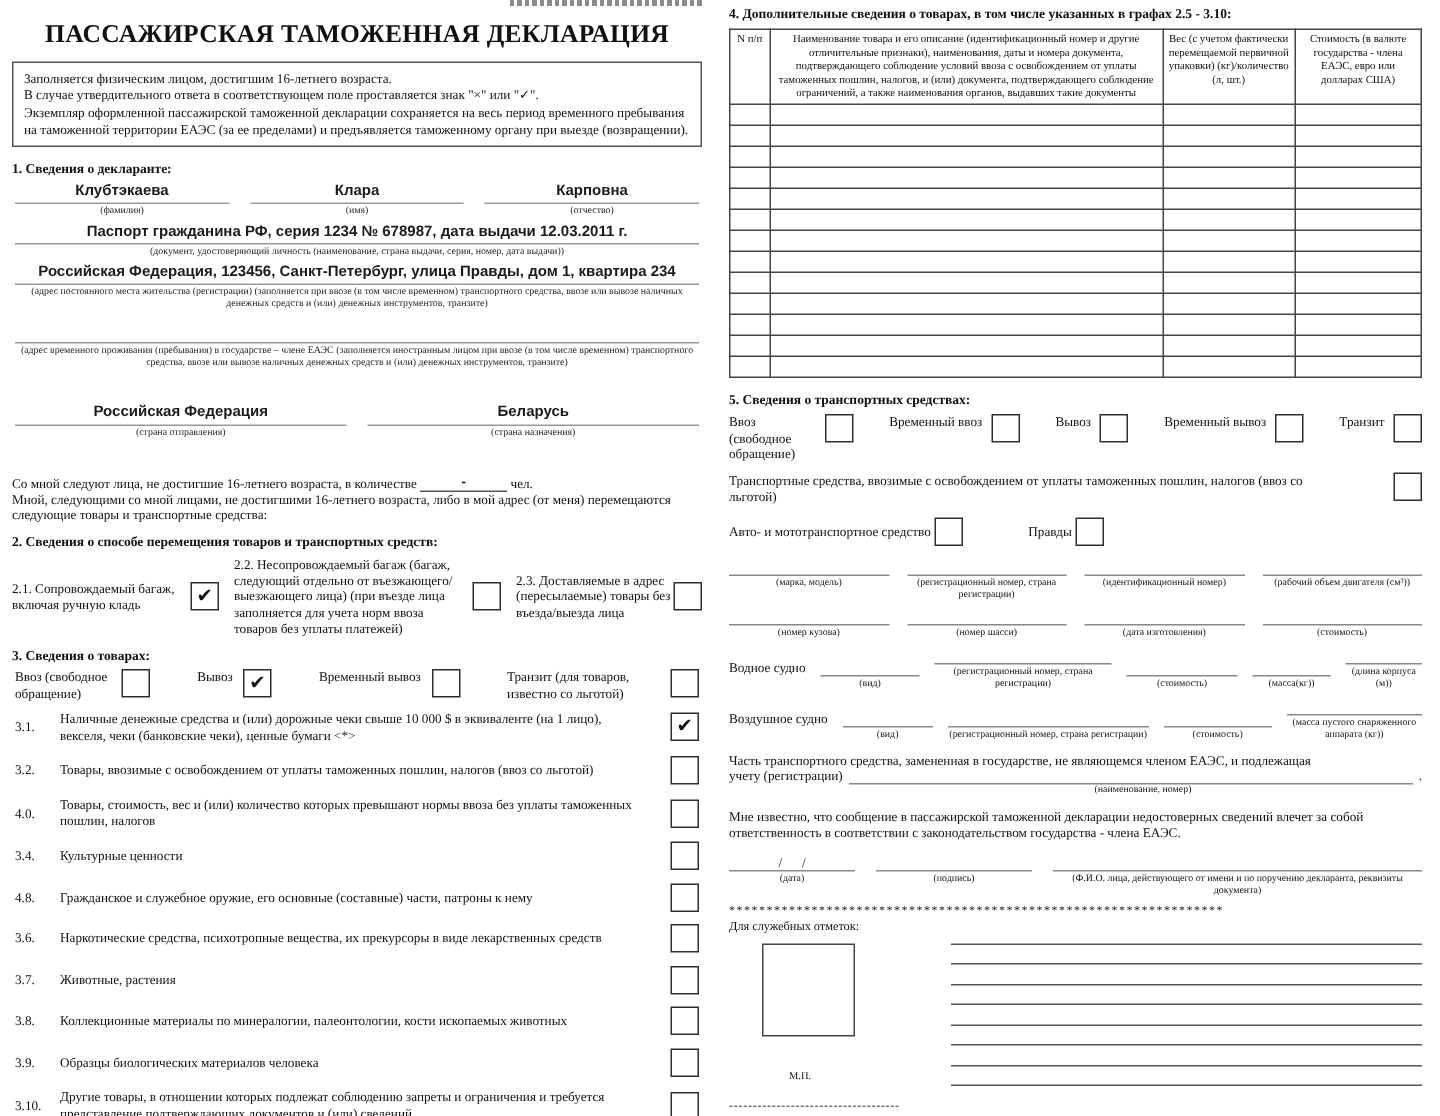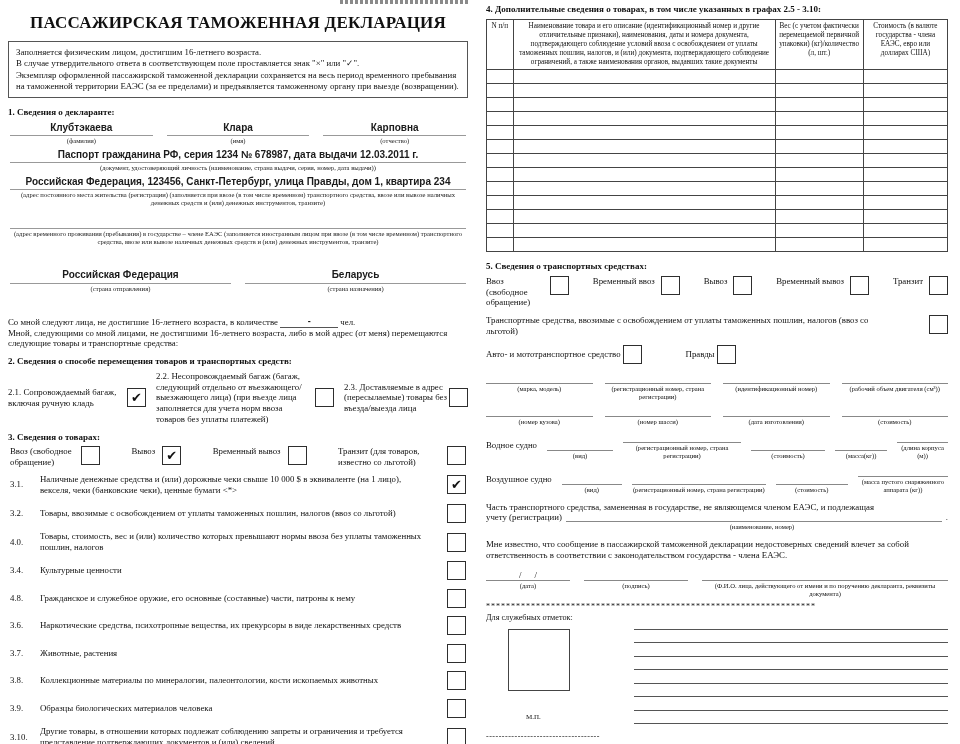--- a/index.html
+++ b/index.html
@@ -66,21 +66,21 @@
   .caps-row .fld{flex:1;text-align:center;}
   .caps-row .fld .line{border-bottom:1px solid #888;min-height:9px;}
   .caps-row .fld .cap{font-size:6.6px;margin-top:1px;}
 
   .vessel{display:flex;gap:10px;align-items:flex-end;margin-top:7px;}
   .vessel .lbl{flex:0 0 auto;padding-bottom:9px;}
   .vessel .fld{text-align:center;}
   .vessel .fld .line{border-bottom:1px solid #888;min-height:9px;}
   .vessel .fld .cap{font-size:6.6px;margin-top:1px;}
 
-  .part-line{display:flex;gap:4px;align-items:flex-start;}
+  .part-line{display:flex;gap:4px;align-items:flex-end;}
   .part-line .line{flex:1;border-bottom:1px solid #888;min-height:9px;}
   .part-cap{font-size:6.6px;text-align:center;margin-left:90px;}
 
   .sign-row{display:flex;gap:14px;margin-top:9px;}
   .sign-row .fld{text-align:center;}
   .sign-row .line{border-bottom:1px solid #888;min-height:10px;white-space:pre;font-size:8.8px;}
   .sign-row .cap{font-size:6.6px;margin-top:1px;}
 
   .stars{font-size:8px;letter-spacing:1px;overflow:hidden;white-space:nowrap;margin:4px 0 2px 0;}
 

